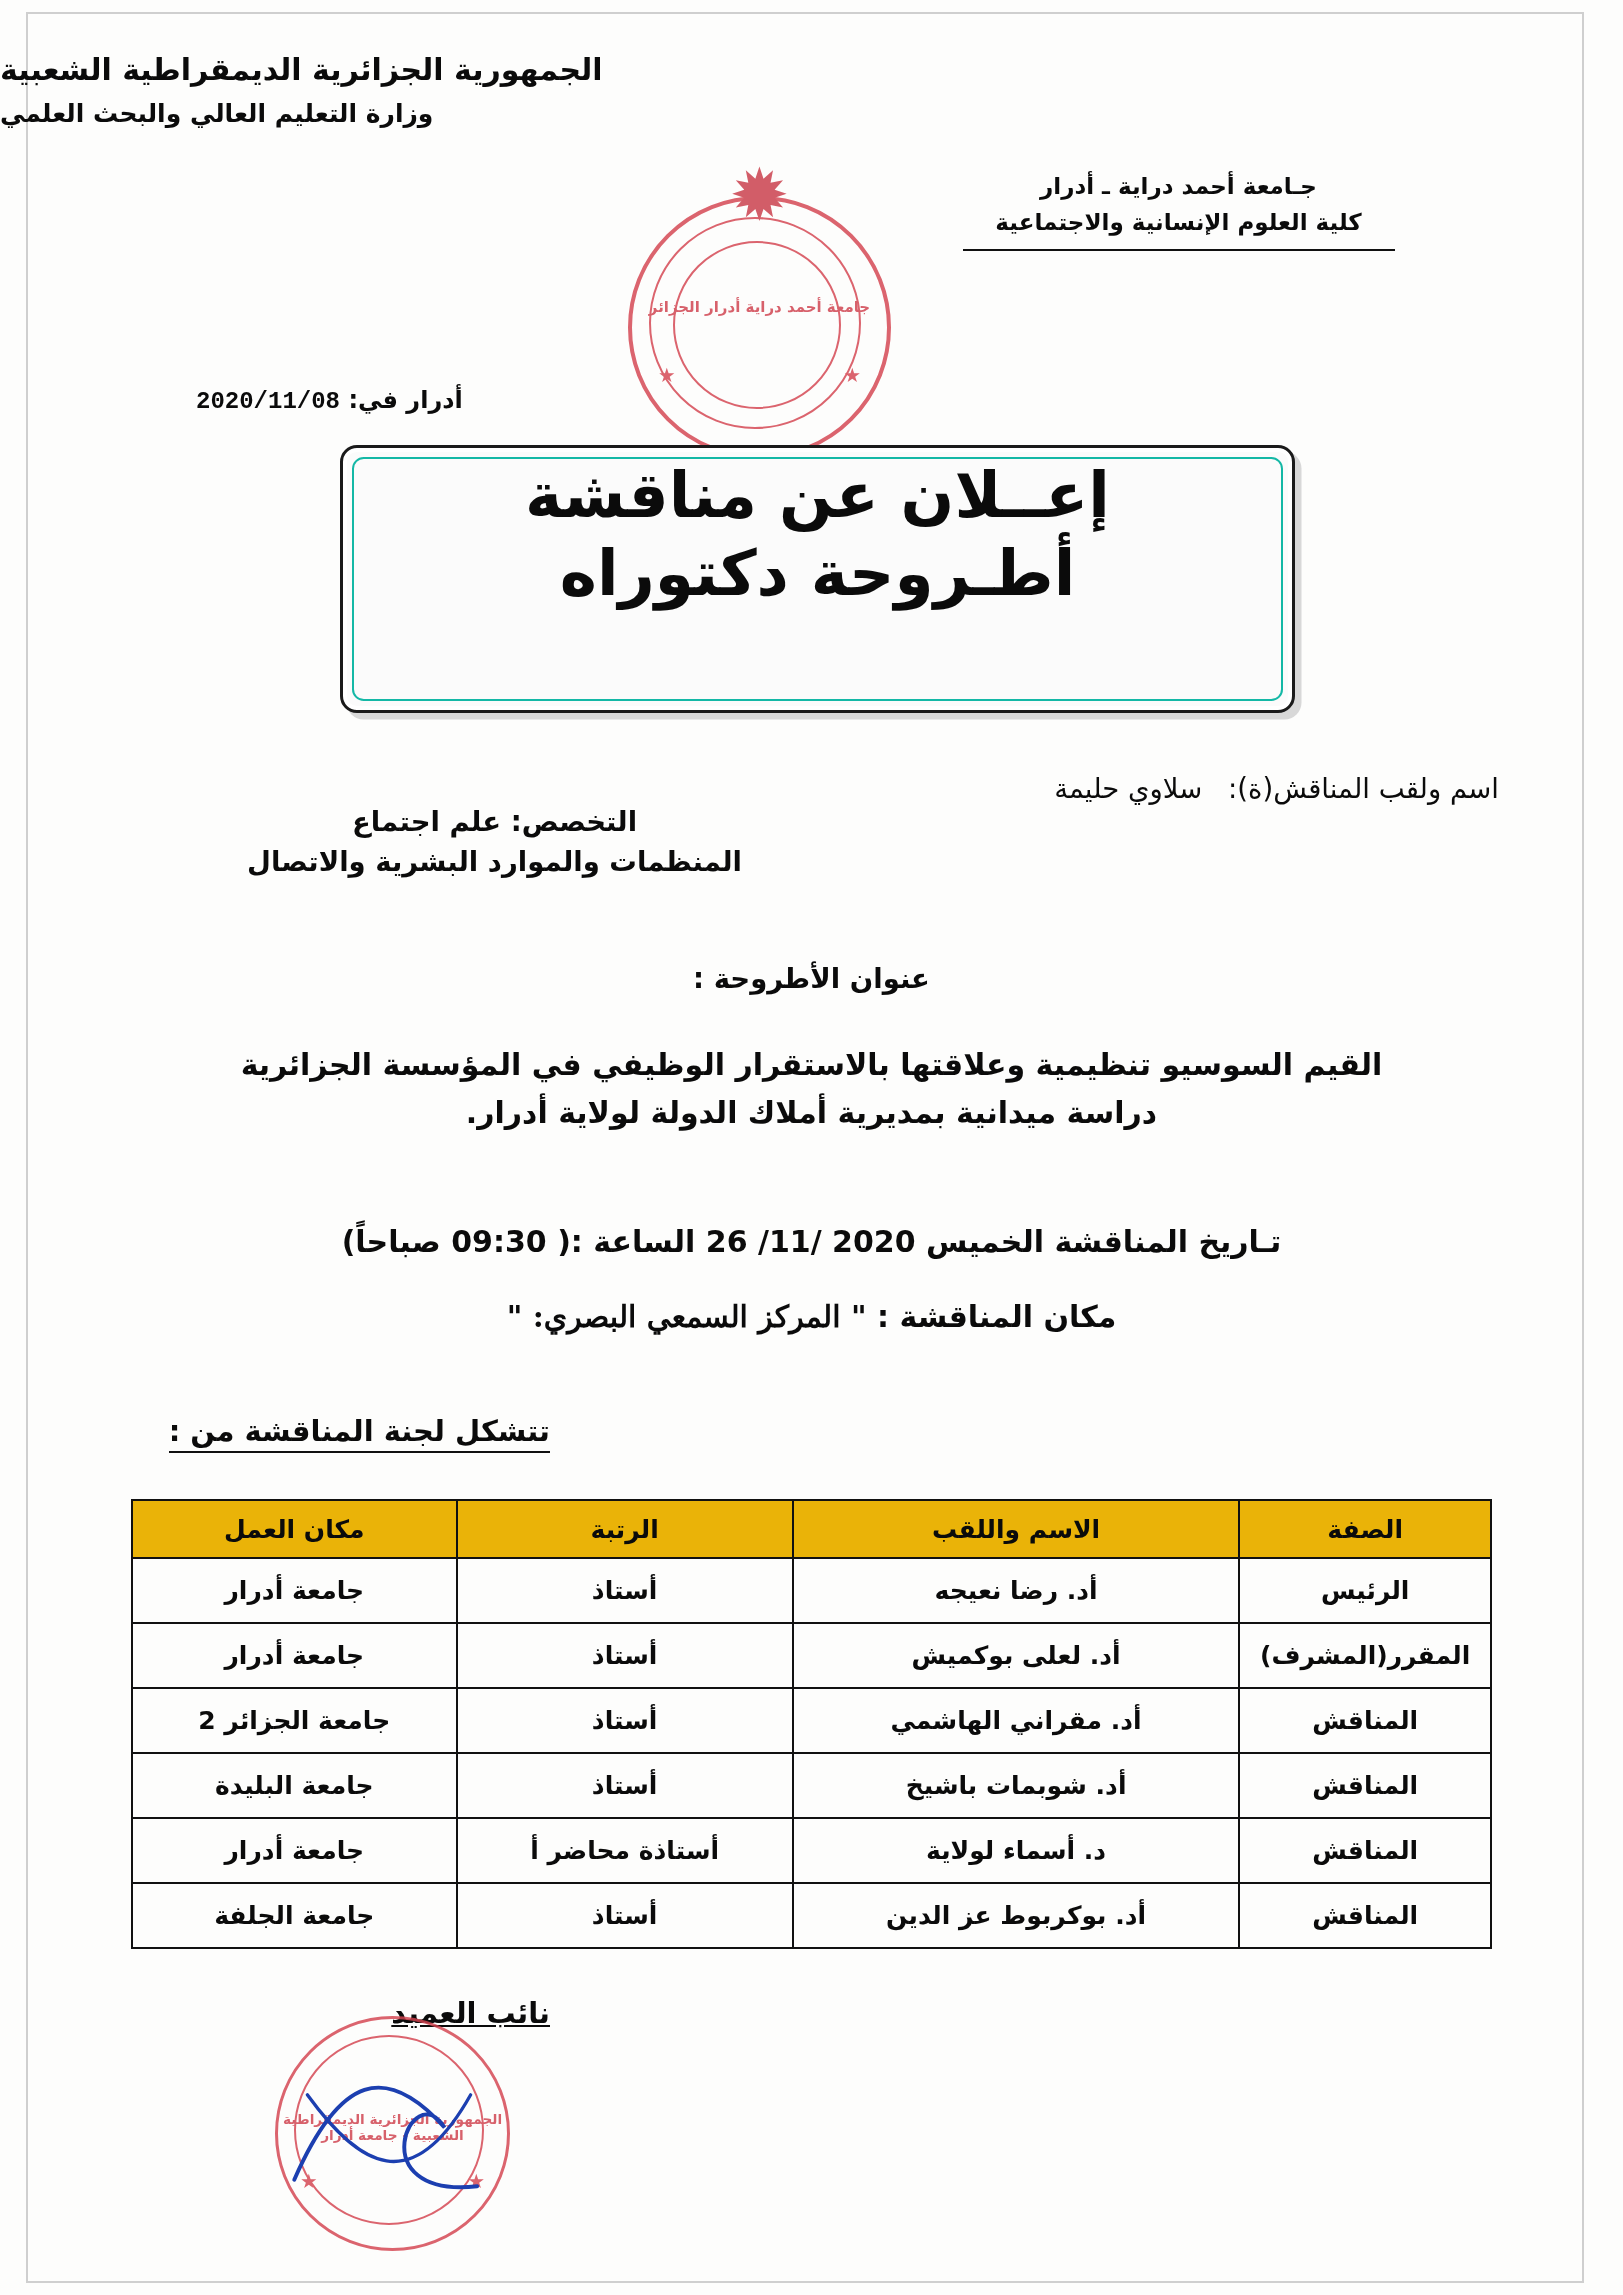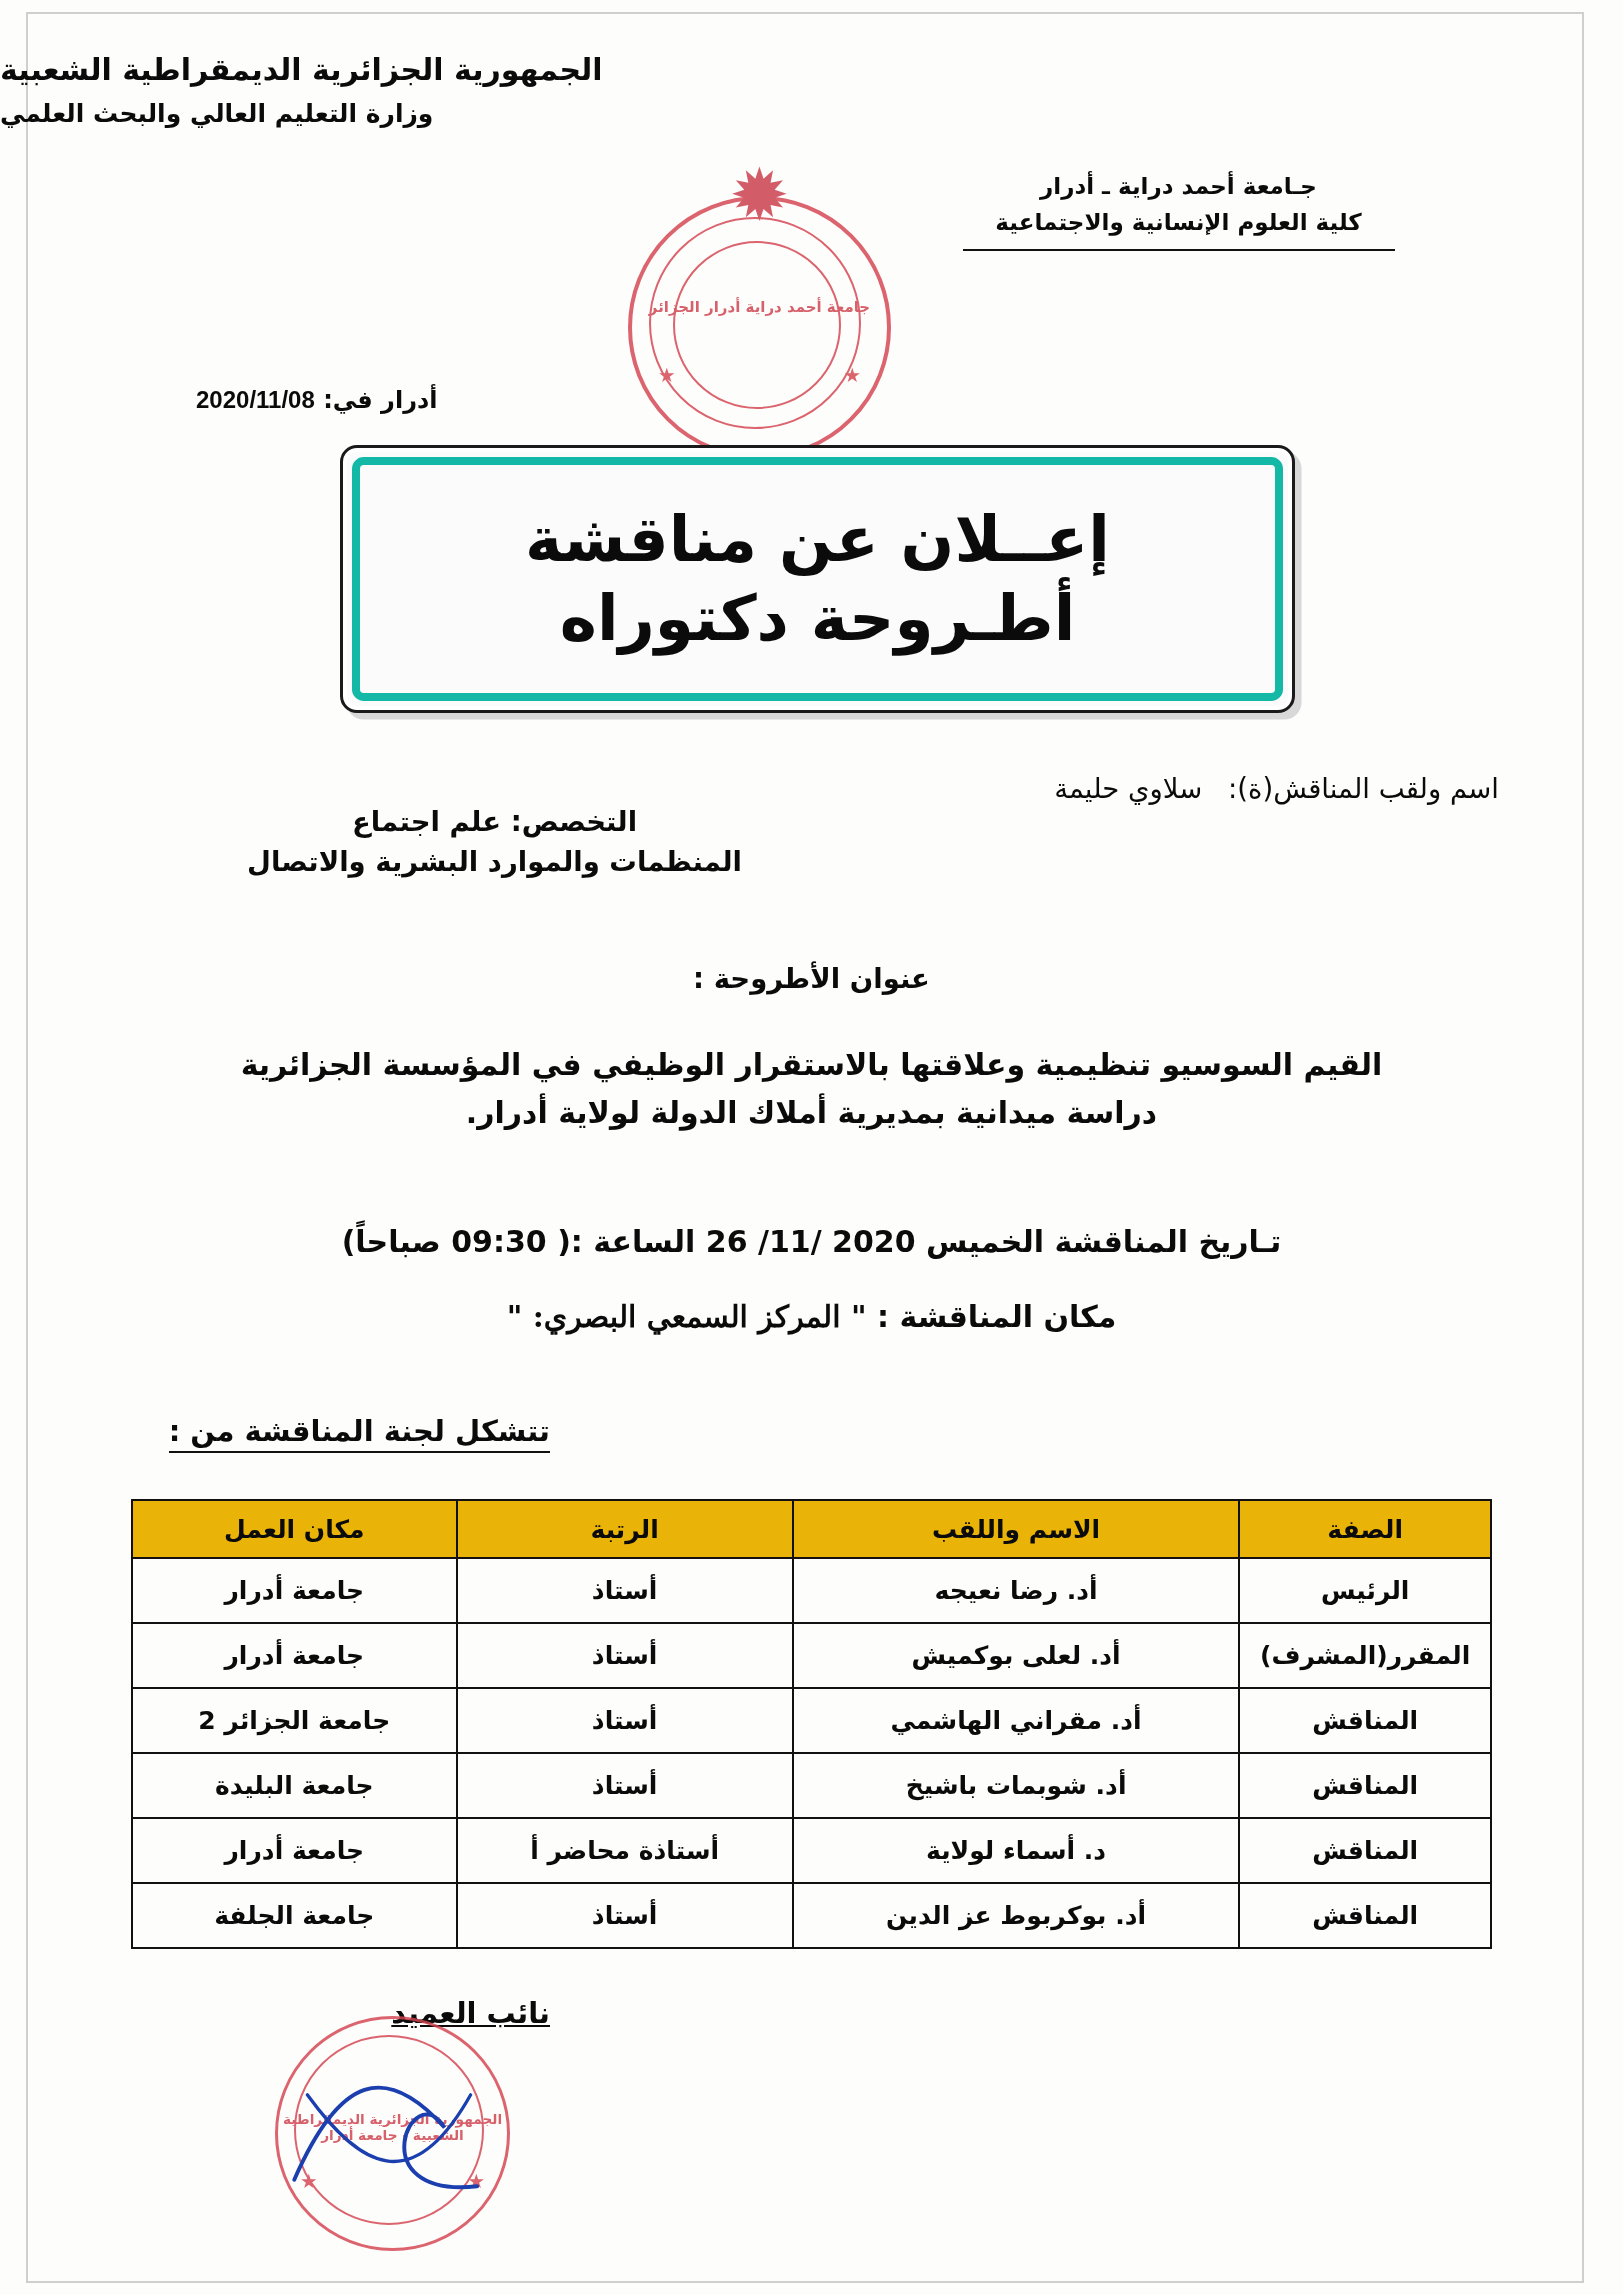--- a/index.html
+++ b/index.html
@@ -65,21 +65,21 @@
     background: #111;
   }
   .date-block {
     position: absolute;
     top: 386px;
     left: 196px;
     font-size: 24px;
     font-weight: bold;
     direction: rtl;
   }
-  .date-block .date-val { font-family: Liberation Sans, sans-serif; }
+  .date-block .date-val { font-family: Liberation Mono, monospace; }
 
   
   .stamp {
     position: absolute;
     border-radius: 50%;
     border: 4.6px solid #d4434f;
     color: #cf3f4c;
     opacity: 0.82;
   }
   .stamp-top {
@@ -132,26 +132,25 @@
     width: 949px;
     height: 262px;
     border: 3.9px solid #1a1a1a;
     border-radius: 17px;
     box-shadow: 0 0 0 3.9px #ffffff inset, 6.5px 6.5px 0 0 #d8d8d8;
     background: #fbfbfb;
   }
   .title-box .inner {
     position: absolute;
     left: 9.2px; top: 9.2px; right: 9.2px; bottom: 9.2px;
-    border: 8px solid #14b8a6;
+    border: 2px solid #14b8a6;
     border-radius: 11.8px;
     display: flex;
     flex-direction: column;
     align-items: center;
-    justify-content: center;
   }
   .title-l1 {
     font-size: 63px;
     font-weight: bold;
     letter-spacing: 1.3px;
   }
   .title-l2 {
     font-size: 63px;
     font-weight: bold;
     margin-top: 5.2px;

